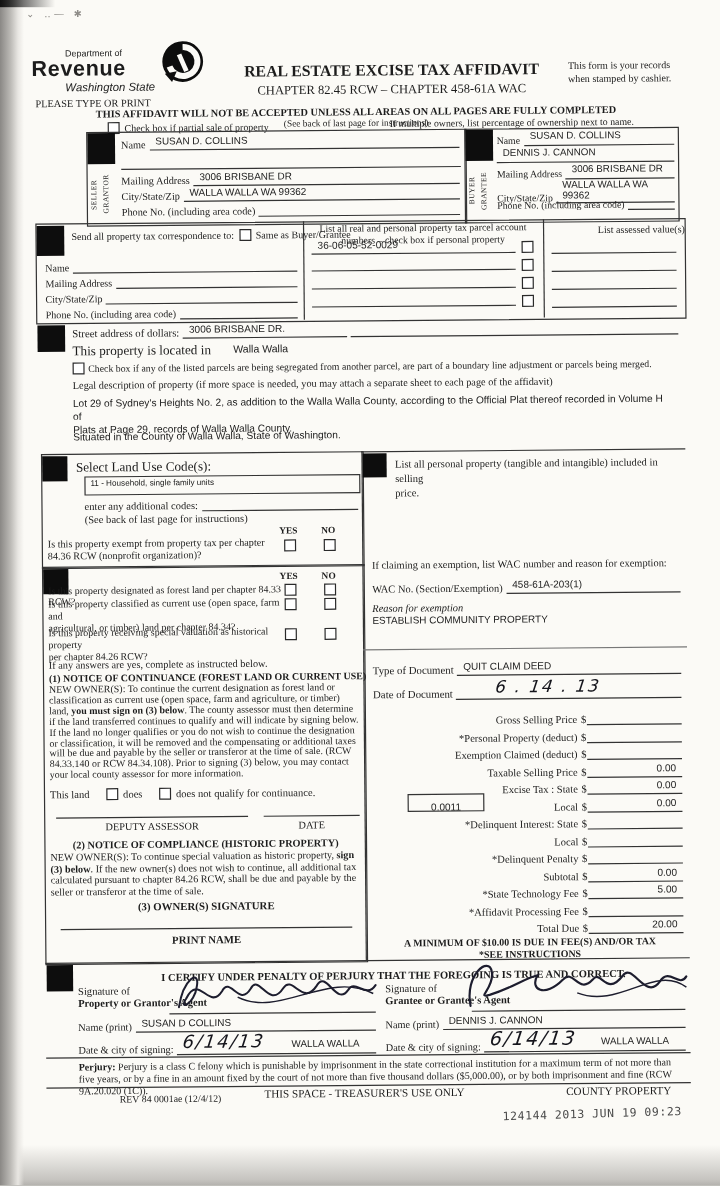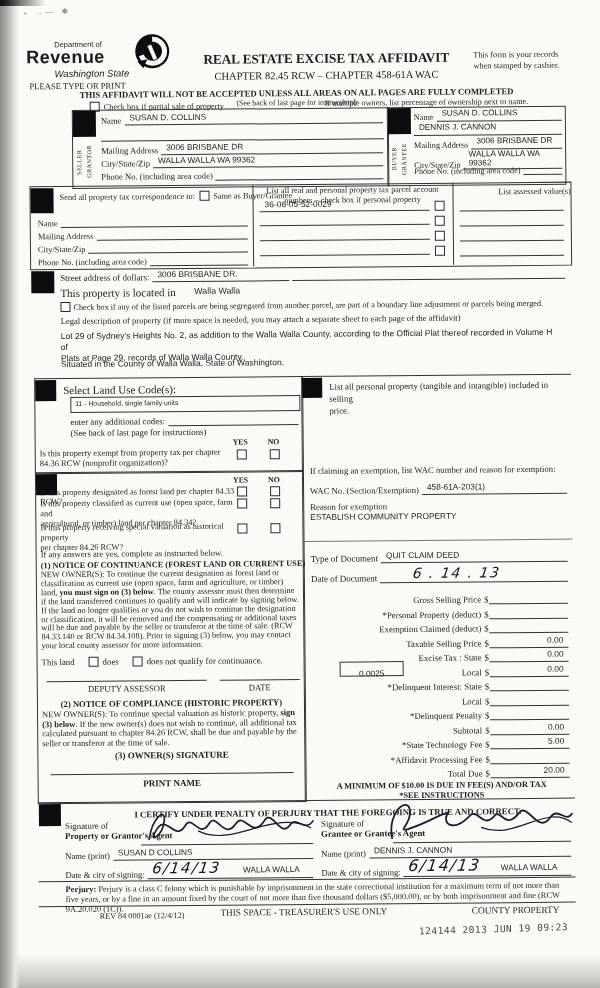--- a/index.html
+++ b/index.html
@@ -266,21 +266,21 @@
   <div class="abs" style="left:330px;top:381px;width:240px;font-size:8.8px;line-height:12px;">
     <div>List all  personal property (tangible and intangible) included in selling</div>
     <div>price.</div>
   </div>
 
   <div class="abs" style="left:310px;top:466px;font-size:8.7px;">If claiming an exemption, list WAC number and reason for exemption:</div>
   <div class="abs row" style="left:310px;top:483px;width:257px;font-size:8.7px;">
     <span>WAC No. (Section/Exemption)</span>
     <span class="fill sans" style="font-size:8.3px;">458-61A-203(1)</span>
   </div>
-  <div class="abs" style="left:310px;top:502px;font-size:8.7px;">Reason for exemption</div>
+  <div class="abs" style="left:310px;top:502px;font-size:8.7px;font-style:italic;">Reason for exemption</div>
   <div class="abs sans" style="left:310px;top:512px;font-size:8.3px;">ESTABLISH COMMUNITY PROPERTY</div>
 
   <div class="hr" style="left:302px;top:541px;width:270px;border-top-color:#777;"></div>
   <div class="abs row" style="left:310px;top:551px;width:257px;font-size:9px;">
     <span>Type of Document</span>
     <span class="fill sans" style="font-size:8.4px;">QUIT CLAIM DEED</span>
   </div>
   <div class="abs row" style="left:310px;top:566px;width:257px;height:18px;font-size:9px;">
     <span>Date of Document</span>
     <span class="fill"><span class="hand" style="font-size:14px;margin-left:28px;">6 . 14 . 13</span></span>
@@ -305,21 +305,21 @@
     <span class="mlab">Taxable Selling Price</span>
     <span class="mdollar">$</span>
     <span class="mline">0.00</span>
   </div>
   <div class="mrow" style="top:651px;">
     <span class="mlab">Excise Tax : State</span>
     <span class="mdollar">$</span>
     <span class="mline">0.00</span>
   </div>
   <div class="box ctr" style="left:338px;top:662px;width:62px;height:13px;">
-    <span class="sans" style="font-size:8.4px;">0.0025</span>
+    <span class="sans" style="font-size:8.4px;">0.0011</span>
   </div>
   <div class="mrow" style="top:666px;">
     <span class="mlab">Local</span>
     <span class="mdollar">$</span>
     <span class="mline">0.00</span>
   </div>
   <div class="mrow" style="top:680px;">
     <span class="mlab">*Delinquent Interest: State</span>
     <span class="mdollar">$</span>
     <span class="mline"></span>

